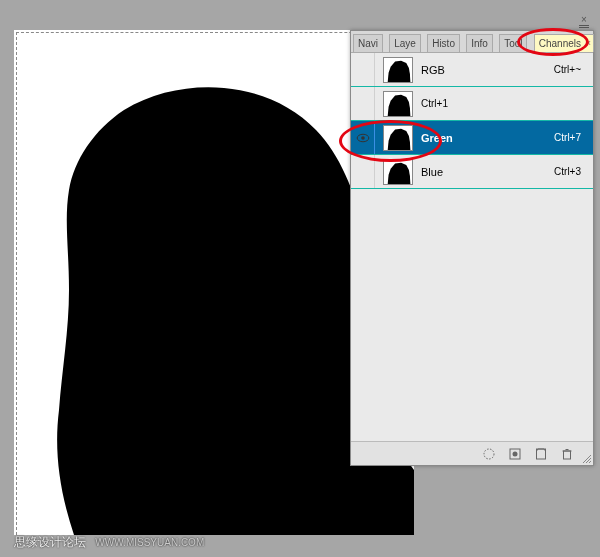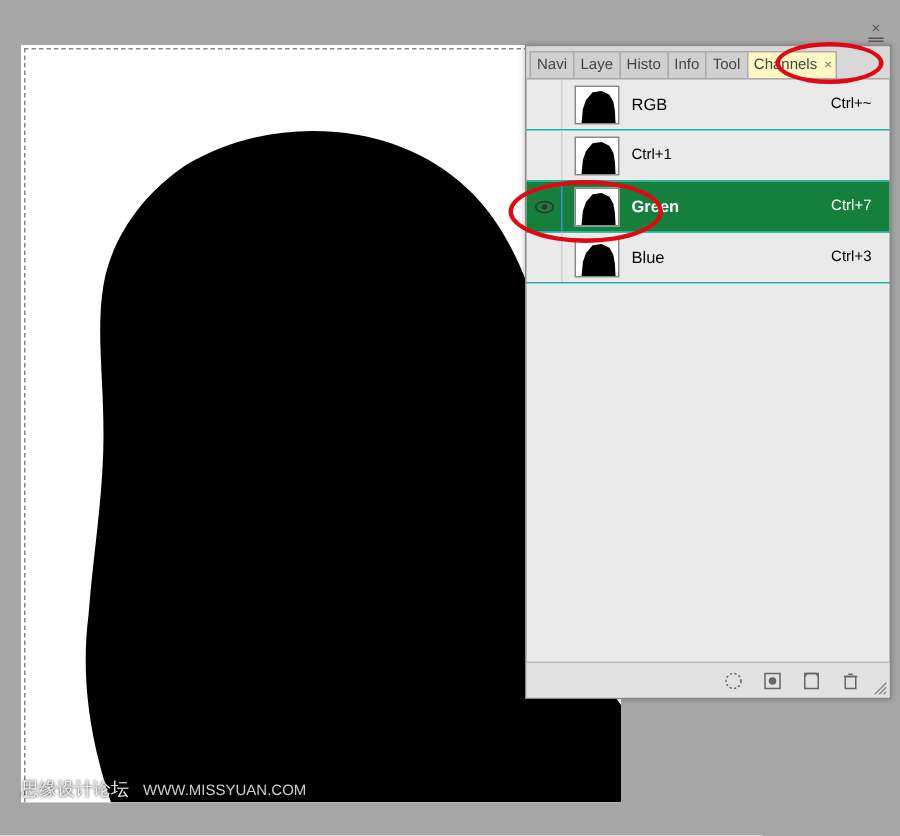--- a/index.html
+++ b/index.html
@@ -69,20 +69,21 @@
       background: #555;
       box-shadow: 0 -2px 0 #555;
     }
     .tab-strip {
       display: flex;
       background: #d8d8d8;
       border-bottom: 1px solid #aaa;
       height: 22px;
       align-items: flex-end;
       padding-left: 2px;
+      justify-content: space-between;
     }
     .tab {
       padding: 3px 4px;
       font-size: 10px;
       color: #444;
       background: #d0d0d0;
       border: 1px solid #aaa;
       border-bottom: none;
       margin-right: -1px;
       white-space: nowrap;
@@ -104,21 +105,21 @@
       padding: 0;
     }
     .channel-row {
       display: flex;
       align-items: center;
       height: 34px;
       border-bottom: 1px solid #14b8a6;
       padding: 0 6px 0 0;
     }
     .channel-row.selected {
-      background: #15803d;
+      background: #0369a1;
       color: #fff;
     }
     .vis-box {
       width: 24px;
       height: 100%;
       border-right: 1px solid #d0d0d0;
       display: flex;
       align-items: center;
       justify-content: center;
     }
@@ -205,21 +206,21 @@
       width: 103px;
       height: 42px;
       border: 3px solid #e30613;
       border-radius: 50%;
       pointer-events: none;
       z-index: 10;
     }
     .watermark {
       position: absolute;
       left: 14px;
-      bottom: 22px;
+      bottom: 6px;
       color: #eee;
       font-size: 12px;
       z-index: 20;
       text-shadow: 0 0 2px #000;
     }
     .watermark-url {
       font-size: 10px;
       color: #ccc;
       margin-left: 6px;
     }

